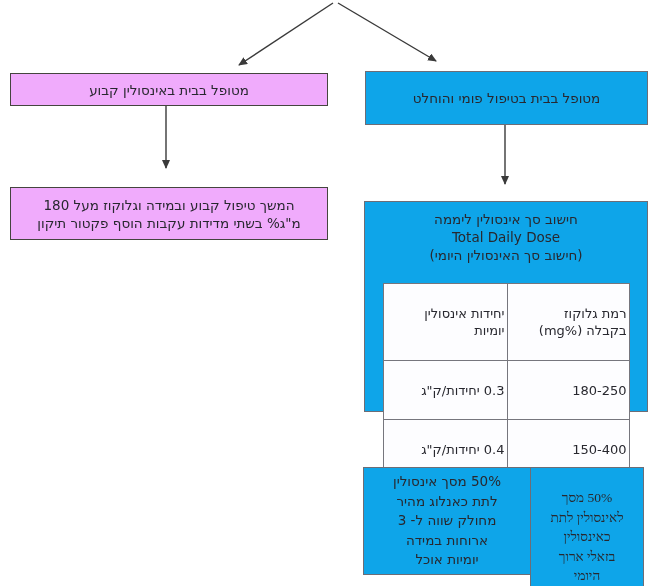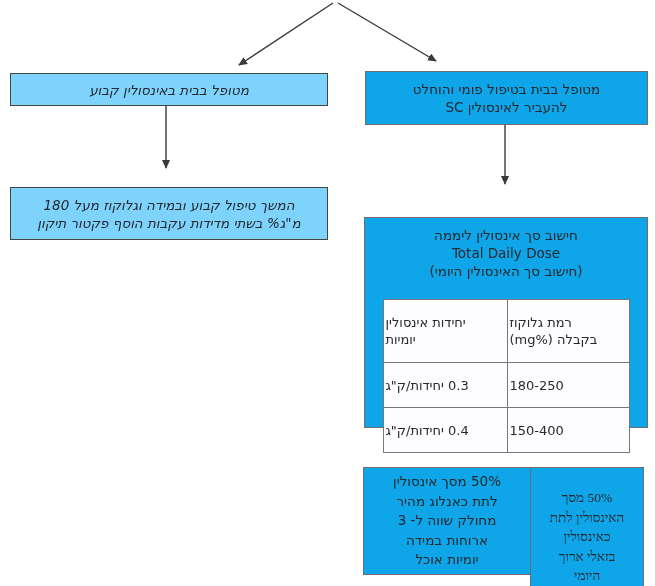--- a/index.html
+++ b/index.html
@@ -6,35 +6,35 @@
   .canvas{
     position:relative;width:655px;height:586px;background:#ffffff;overflow:hidden;
     font-family:"DejaVu Sans","Liberation Sans",sans-serif;color:#28282f;
   }
   .arrows{position:absolute;left:0;top:0;width:655px;height:586px;pointer-events:none;}
   .node{
     position:absolute;box-sizing:border-box;display:flex;flex-direction:column;
     align-items:center;justify-content:center;text-align:center;
     font-size:13.5px;line-height:18px;
   }
-  .beige{background:#7dd3fc;border:1.6px solid #45453f;font-style:italic;}
+  .beige{background:#f0abfc;border:1.6px solid #45453f;}
   .lav{background:#0ea5e9;border:1.4px solid #6d6d76;}
   .node-top-left   {left:10px;  top:73px;  width:318px; height:33px;}
   .node-top-right  {left:365px; top:71px;  width:283px; height:54px;}
   .node-mid-left   {left:10px;  top:187px; width:318px; height:53px;text-align:right;}
-  .node-tdd        {left:364px; top:201px; width:284px; height:211px; justify-content:flex-start; padding-top:8px;margin-top:16px;}
+  .node-tdd        {left:364px; top:201px; width:284px; height:211px; justify-content:flex-start; padding-top:8px;}
   .node-bottom-left{left:363px; top:467px; width:168px; height:108px; line-height:19.5px;}
   .node-bottom-right{left:530px;top:467px; width:114px; height:140px; line-height:19.5px;font-family:Liberation Serif, serif;}
   .tdd-table{
     border-collapse:collapse;margin-top:19px;table-layout:fixed;width:236px;
     background:#fdfdff;font-size:13px;
   }
   .tdd-table td{
-    border:1.2px solid #76767d;text-align:left;vertical-align:middle;
-    padding:11px 2px;line-height:17px;
+    border:1.2px solid #76767d;text-align:right;vertical-align:middle;
+    padding:18px 2px;line-height:17px;
   }
   .tdd-table .hdr td{height:40px;}
   .tdd-table .datarow td{height:22px;}
   .col-glucose{width:117px;}
   .col-insulin{width:119px;}
 </style>
 </head>
 <body>
 
 <div class="canvas">
@@ -52,21 +52,20 @@
     <line x1="506" y1="393" x2="392" y2="452" stroke="#3a3a3a" stroke-width="1.4" marker-end="url(#ah)"></line>
     <line x1="506" y1="393" x2="591" y2="450" stroke="#3a3a3a" stroke-width="1.4" marker-end="url(#ah)"></line>
   </svg>
 
   <div class="node beige node-top-left" dir="rtl">
     <div>מטופל בבית באינסולין קבוע</div>
   </div>
 
   <div class="node lav node-top-right" dir="rtl">
     <div>מטופל בבית בטיפול פומי והוחלט</div>
-    <div>להעביר לאינסולין SC</div>
   </div>
 
   <div class="node beige node-mid-left" dir="rtl">
     <div>המשך טיפול קבוע ובמידה וגלוקוז מעל 180</div>
     <div>מ"ג% בשתי מדידות עקבות הוסף פקטור תיקון</div>
   </div>
 
   <div class="node lav node-tdd" dir="rtl">
     <div>חישוב סך אינסולין ליממה</div>
     <div>Total Daily Dose</div>
@@ -98,19 +97,19 @@
   <div class="node lav node-bottom-left" dir="rtl">
     <div>50% מסך אינסולין</div>
     <div>לתת כאנלוג מהיר</div>
     <div>מחולק שווה ל- 3</div>
     <div>ארוחות במידה</div>
     <div>יומיות אוכל</div>
   </div>
 
   <div class="node lav node-bottom-right" dir="rtl">
     <div>50% מסך</div>
-    <div>האינסולין לתת</div>
+    <div>לאינסולין לתת</div>
     <div>כאינסולין</div>
     <div>בזאלי ארוך</div>
     <div>היומי</div>
   </div>
 
 </div>
 
 </body></html>

